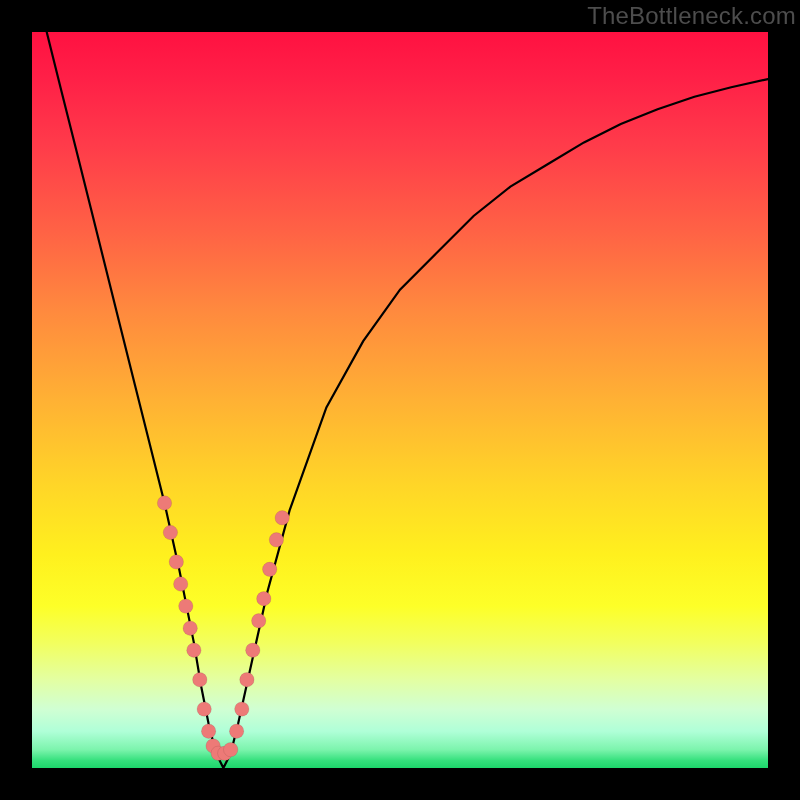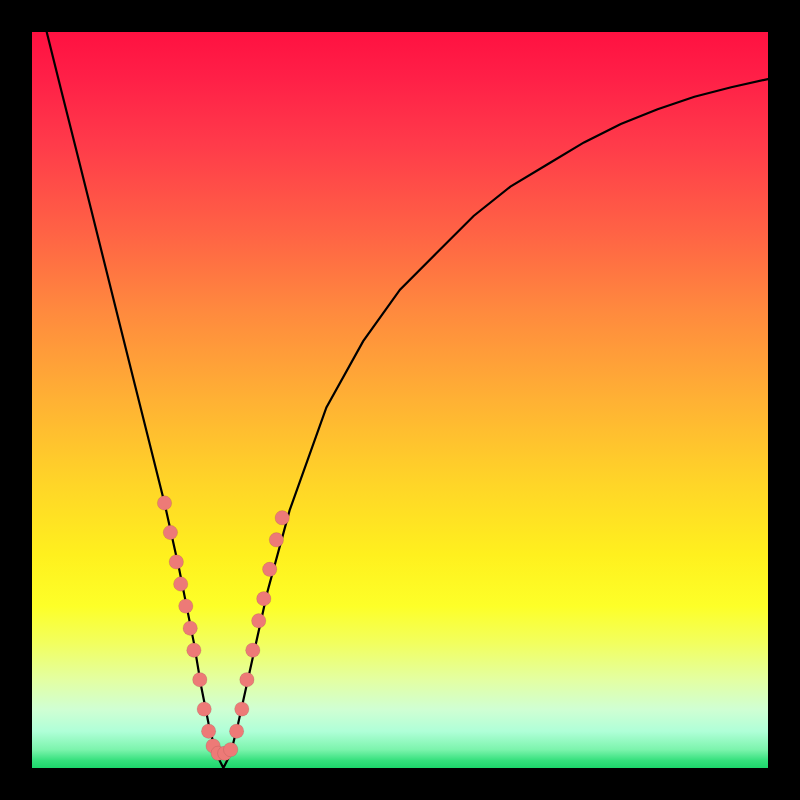--- a/index.html
+++ b/index.html
@@ -68,20 +68,21 @@
   .dot {
     fill: #ed7a77;
     stroke: rgba(0,0,0,0.15);
     stroke-width: 0.6;
   }
 </style>
 </head>
 <body>
 
 <div class="frame">
+  <div class="watermark">TheBottleneck.com</div>
 
   <div class="plot-area">
     <svg class="curve" viewBox="0 0 736 736">
       <g id="curve-group">
           <path d="M14.7 0.0 L29.4 58.9 L44.2 117.8 L58.9 176.6 L73.6 235.5 L88.3 294.4 L103.0 353.3 L117.8 412.2 L132.5 471.0 L147.2 537.3 L161.9 610.9 L169.3 655.0 L176.6 691.8 L184.0 721.3 L191.4 736.0 L198.7 721.3 L206.1 691.8 L220.8 625.6 L235.5 559.4 L257.6 478.4 L294.4 375.4 L331.2 309.1 L368.0 257.6 L404.8 220.8 L441.6 184.0 L478.4 154.6 L515.2 132.5 L552.0 110.4 L588.8 92.0 L625.6 77.3 L662.4 64.8 L699.2 55.2 L736.0 47.1 " class="curve-path"></path>
         </g>
       <g id="dots-group">
           <circle cx="132.5" cy="471.0" r="7.2" class="dot"></circle>
           <circle cx="138.4" cy="500.5" r="7.2" class="dot"></circle>
           <circle cx="144.3" cy="529.9" r="7.2" class="dot"></circle>

